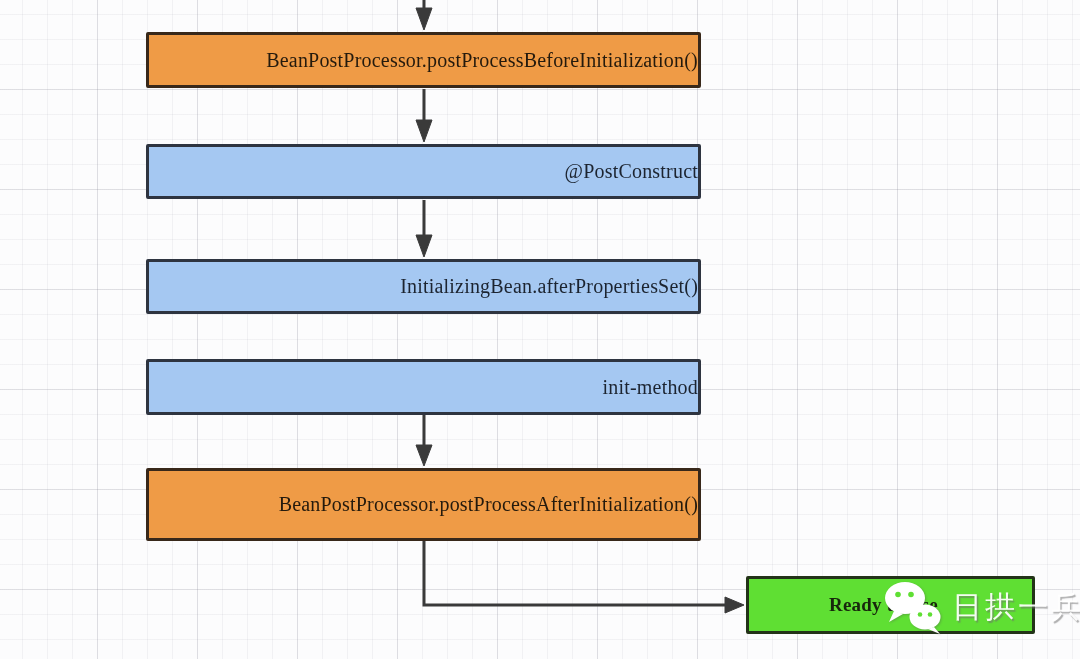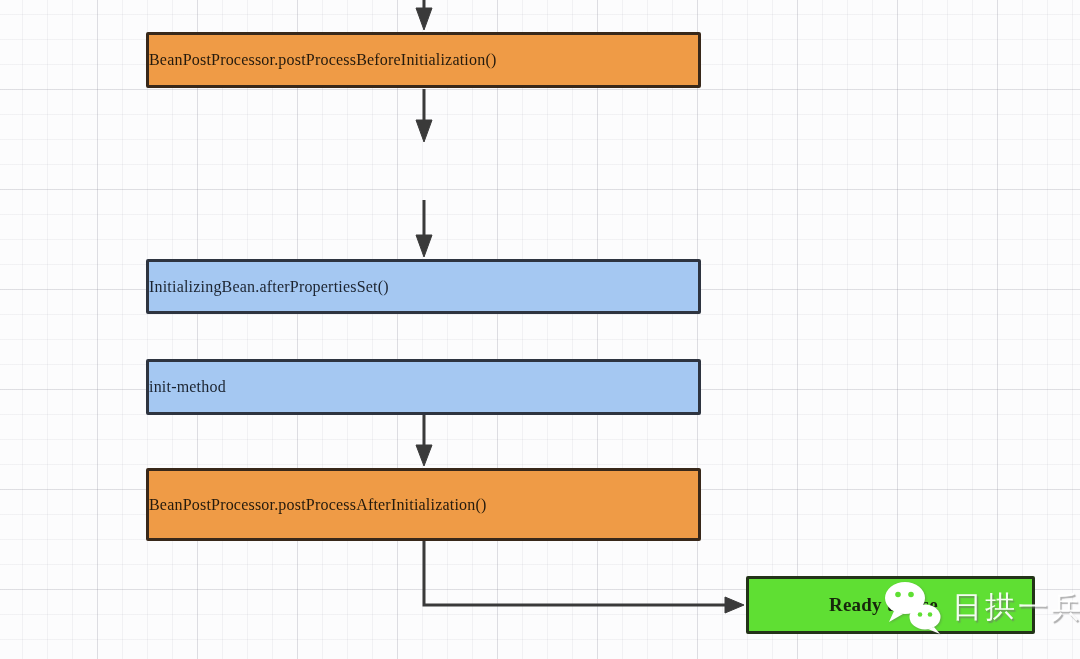--- a/index.html
+++ b/index.html
@@ -19,24 +19,24 @@
     background-position:-3px -12px, 0 -11px, -3px -12px, 0 -11px;
   }
 
   .arrows {
     position:absolute; left:0; top:0; width:1080px; height:659px;
     pointer-events:none;
   }
 
   .node {
     position:absolute;
-    display:flex; align-items:center; justify-content:flex-start;
+    display:flex; align-items:center; justify-content:flex-end;
     border:3px solid #332b22;
     border-radius:2px;
-    font-size:16px;
+    font-size:20px;
     color:#241a0d;
     text-align:center;
     letter-spacing:0.2px;
   }
   .node.orange { background:#ef9b46; border-color:#38281a; }
   .node.blue   { background:#a5c8f2; border-color:#2e3440; color:#1c2430; }
   .node.green  { background:#5fdf33; border-color:#233318; color:#17260c;
                  font-weight:bold; font-size:19px; justify-content:flex-start;
                  padding-left:80px; }
 
@@ -89,20 +89,23 @@
         <path d="M424,524 L424,605 L726,605" fill="none"></path>
         <polygon points="725,597 725,613 744,605" stroke-width="1"></polygon>
       </g>
     </g>
   </svg>
 
   <div class="node orange" style="left:146px; top:32px; width:555px; height:56px">
     <span>BeanPostProcessor.postProcessBeforeInitialization()</span>
   </div>
 
+  <div class="node blue" style="left:146px; top:144px; width:555px; height:55px">
+    <span>@PostConstruct</span>
+  </div>
 
   <div class="node blue" style="left:146px; top:359px; width:555px; height:56px">
     <span>init-method</span>
   </div>
 
   <div class="node blue" style="left:146px; top:259px; width:555px; height:55px">
     <span>InitializingBean.afterPropertiesSet()</span>
   </div>
 
   <div class="node orange" style="left:146px; top:468px; width:555px; height:73px">

